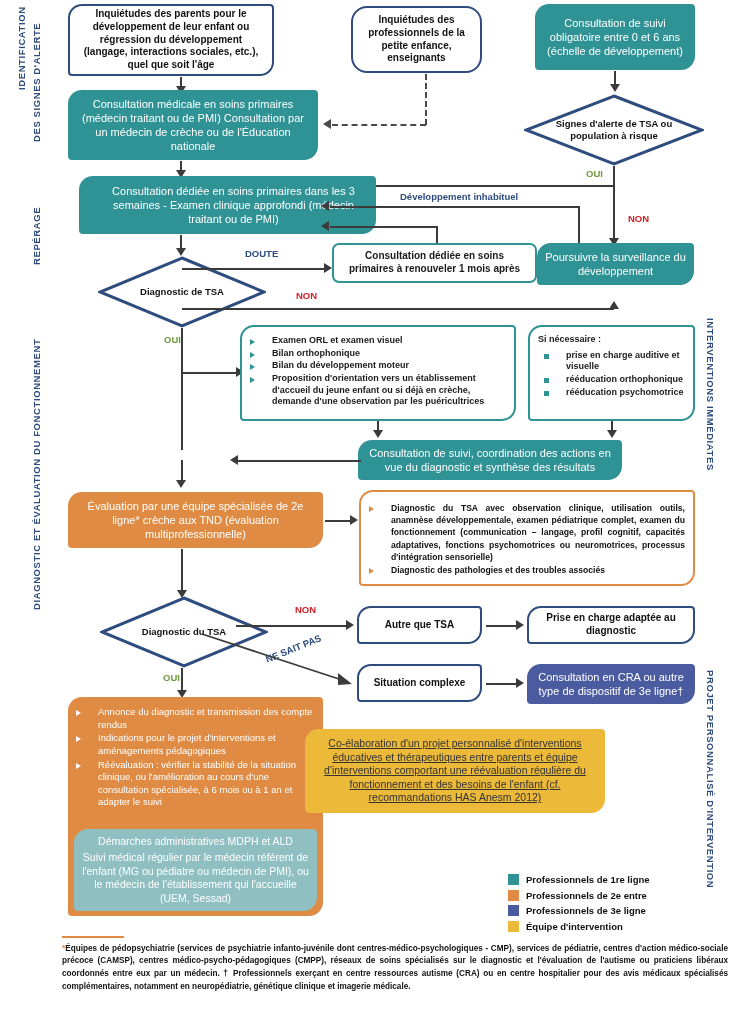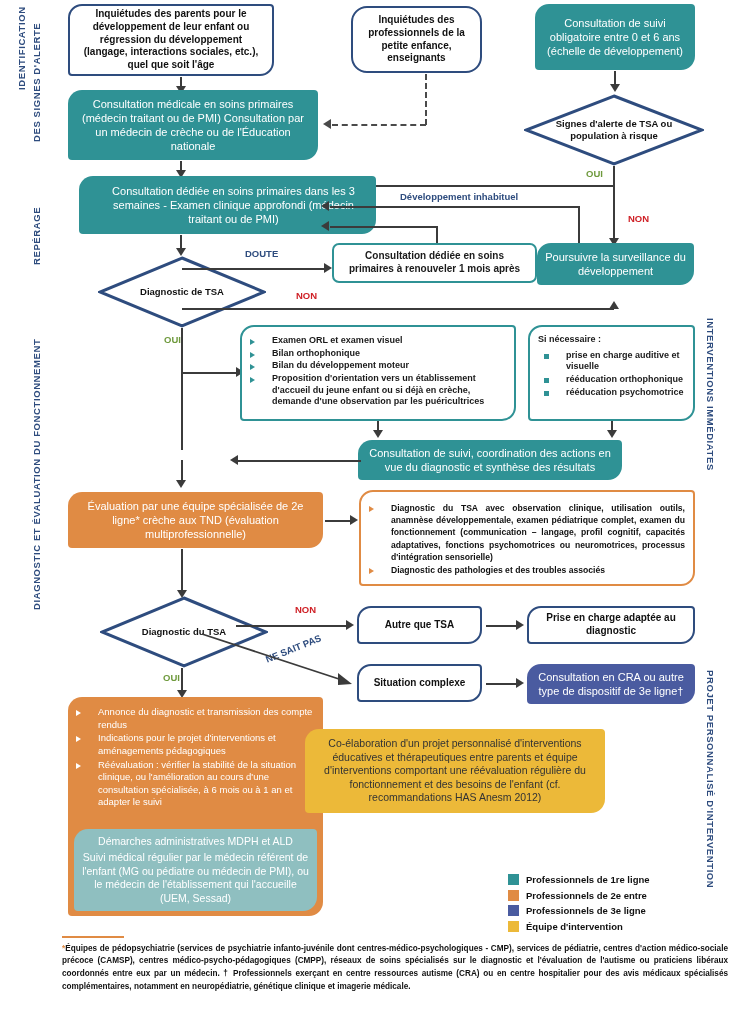--- a/index.html
+++ b/index.html
@@ -83,20 +83,21 @@
     background: #ffffff;
     color: #111111;
     border: 2px solid #e08b44;
     font-size: 9px;
     font-weight: bold;
   }
   .yellow-fill {
     background: #ecb939;
     color: #333333;
     font-size: 10.5px;
+    text-decoration: underline;
   }
 
   .node .inner { width: 100%; }
 
   
   .blist { width: 100%; text-align: left; }
   .blist li {
     list-style: none;
     position: relative;
     padding-left: 22px;

